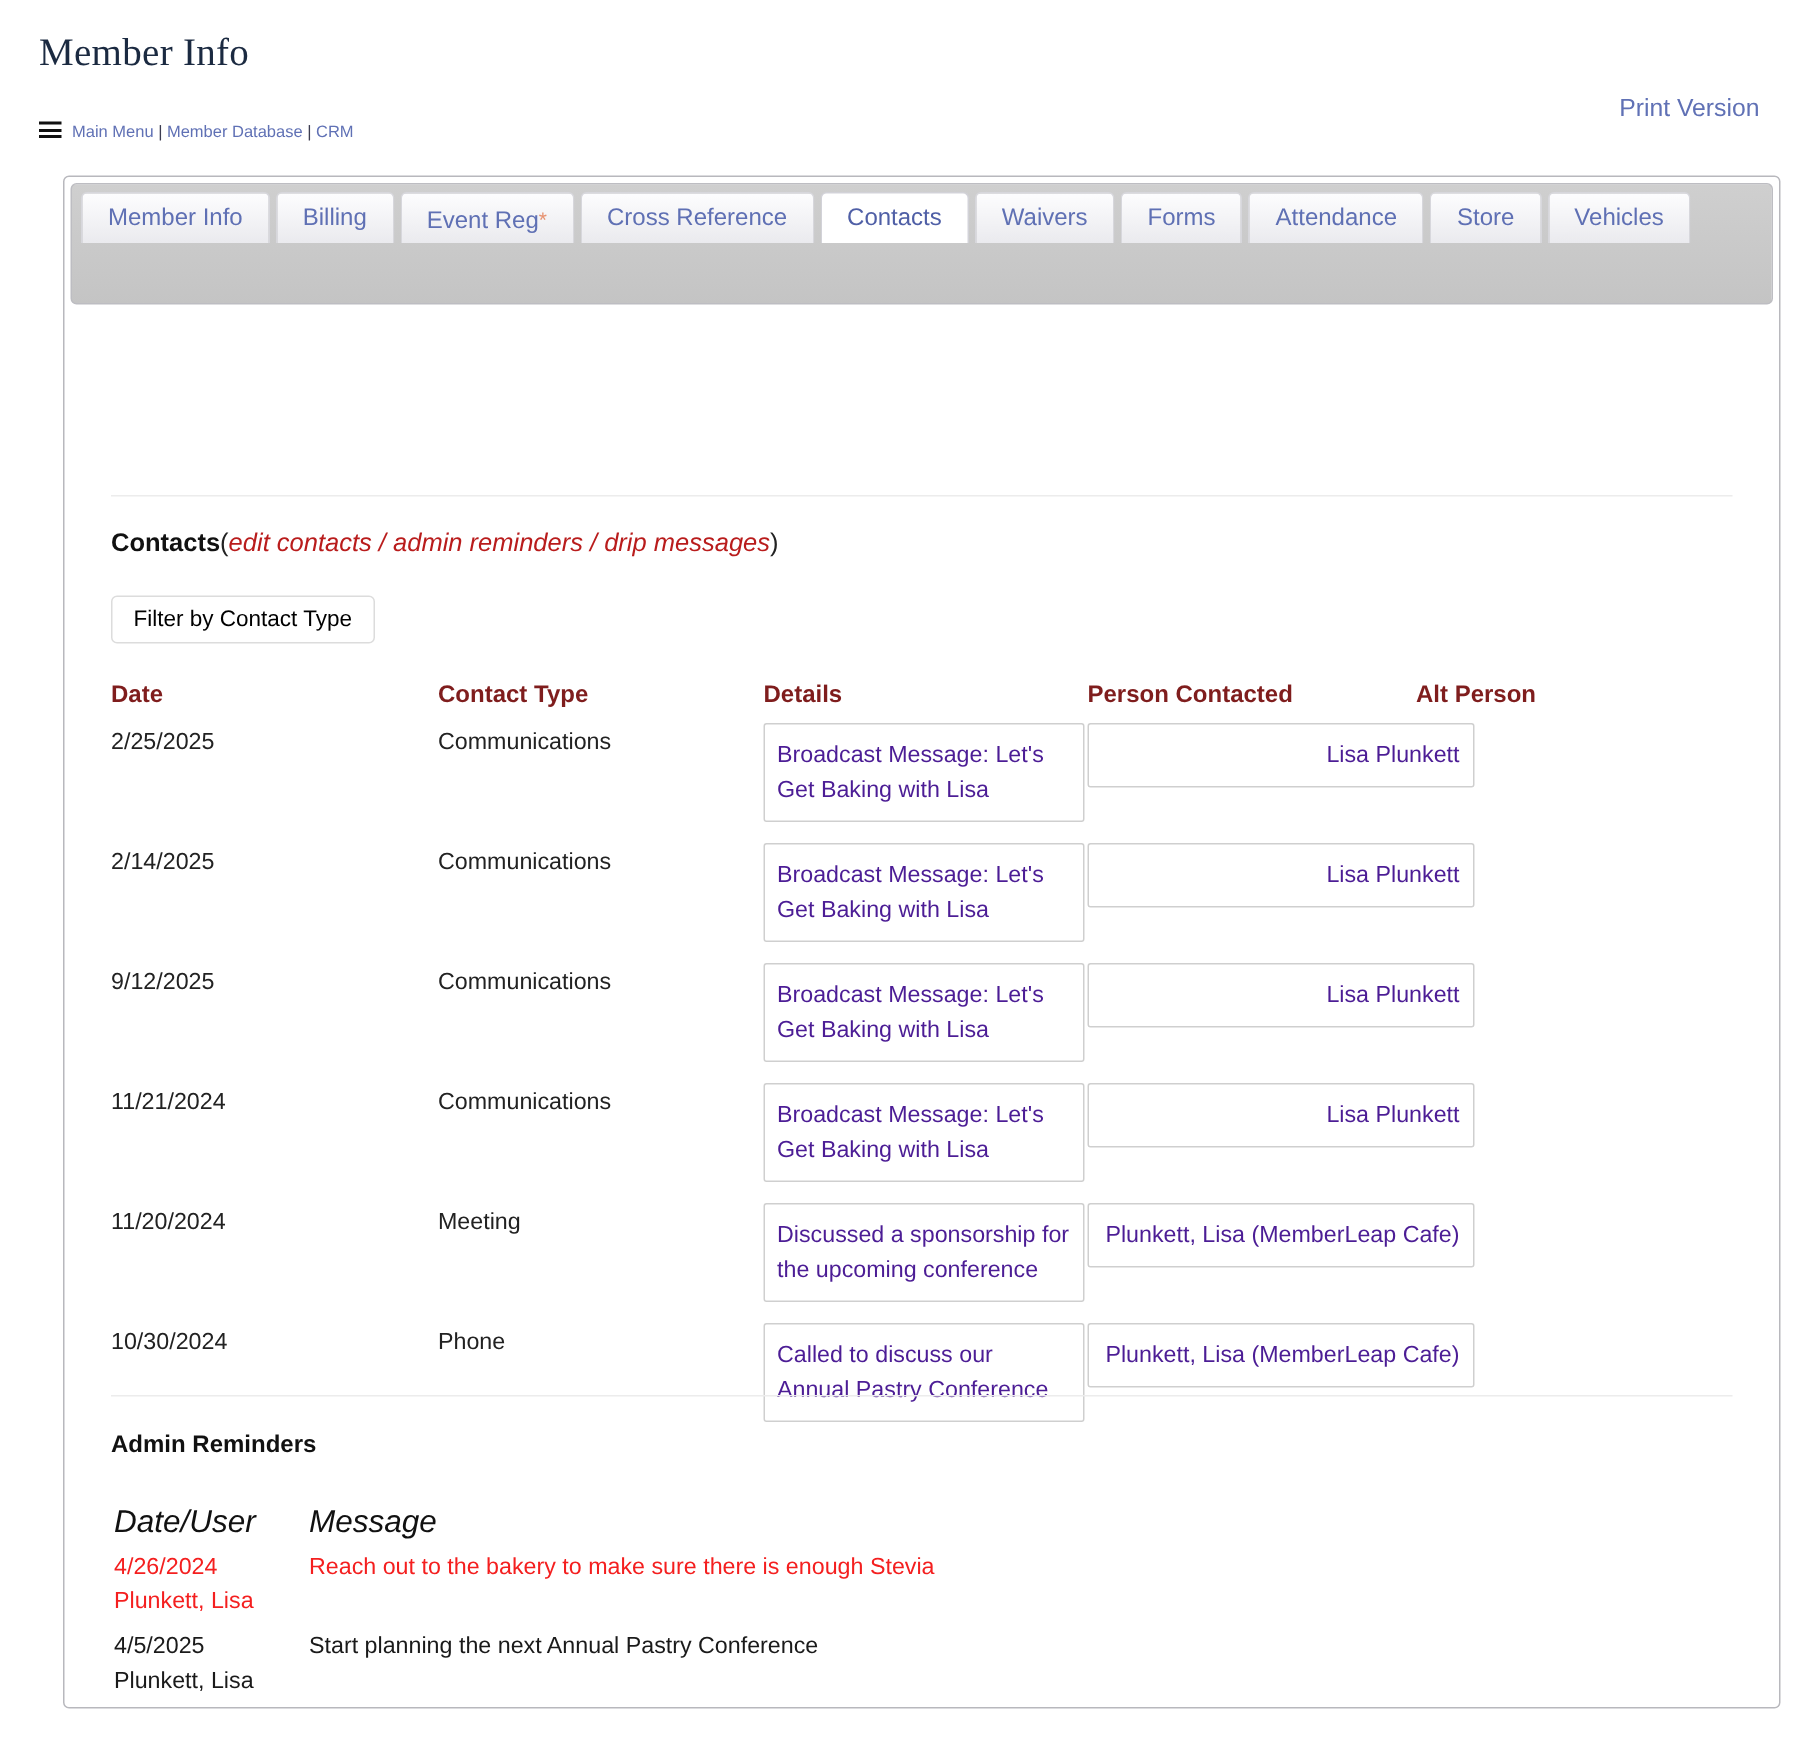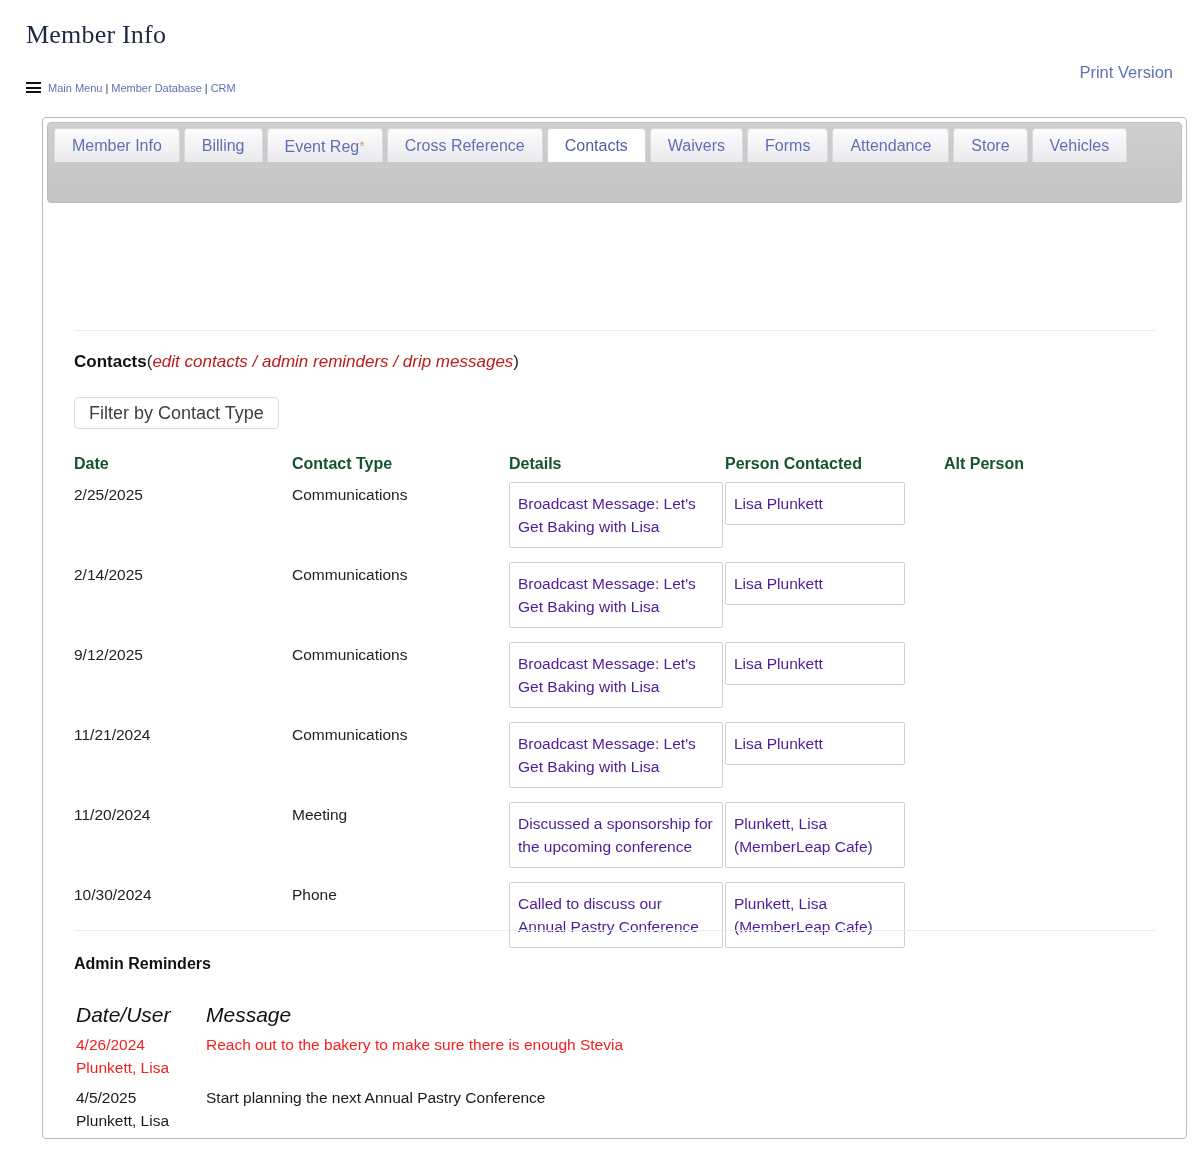--- a/index.html
+++ b/index.html
@@ -154,44 +154,44 @@
   #contacts-head { top: 149px; }
   #reminders-head { top: 752px; font-weight: 700; font-size: 16px; text-align: center; }
 
   .filter-btn {
     position: absolute;
     left: 31px;
     top: 194px;
     height: 32px;
     line-height: 30px;
     padding: 0 14px;
-    font-size: 18px;
+    font-size: 15px;
     font-family: "Liberation Sans", sans-serif;
-    color: #404040;
+    color: #000000;
     background: #ffffff;
     border: 1px solid #dcdcdc;
     border-radius: 4px;
     cursor: pointer;
     box-sizing: border-box;
   }
 
   
   .contacts-table {
     position: absolute;
     left: 31px;
     top: 252px;
     width: 1080px;
     border-collapse: collapse;
     table-layout: fixed;
   }
   .contacts-table th {
     text-align: left;
     font-size: 16px;
     font-weight: 700;
-    color: #14532d;
+    color: #7f1d1d;
     padding: 0 0 9px 0;
     vertical-align: top;
   }
   .contacts-table td {
     vertical-align: top;
     font-size: 15.5px;
     color: #222222;
     padding: 0 0 14px 0;
   }
   .col-date  { width: 218px; }
@@ -206,21 +206,21 @@
     border: 1px solid #cfcfcf;
     background: #ffffff;
     border-radius: 2px;
     padding: 9px 9px 9px 8px;
     font-size: 15.5px;
     line-height: 23px;
     color: #4c1d95;
     box-sizing: border-box;
   }
   .boxed.details { width: 214px; min-height: 56px; }
-  .boxed.person  { width: 180px; min-height: 34px; }
+  .boxed.person  { width: 258px; min-height: 34px; text-align: right; }
 
   
   .reminders-table {
     position: absolute;
     left: 33px;
     top: 800px;
     width: 1000px;
     border-collapse: collapse;
     table-layout: fixed;
   }

